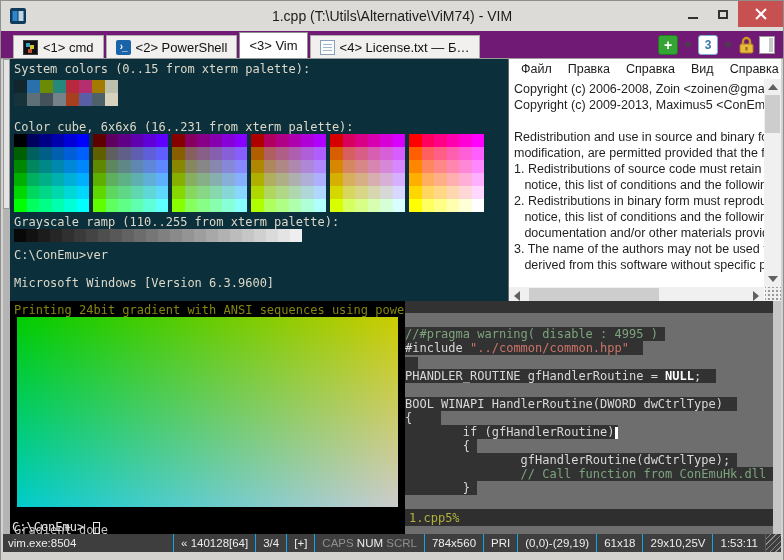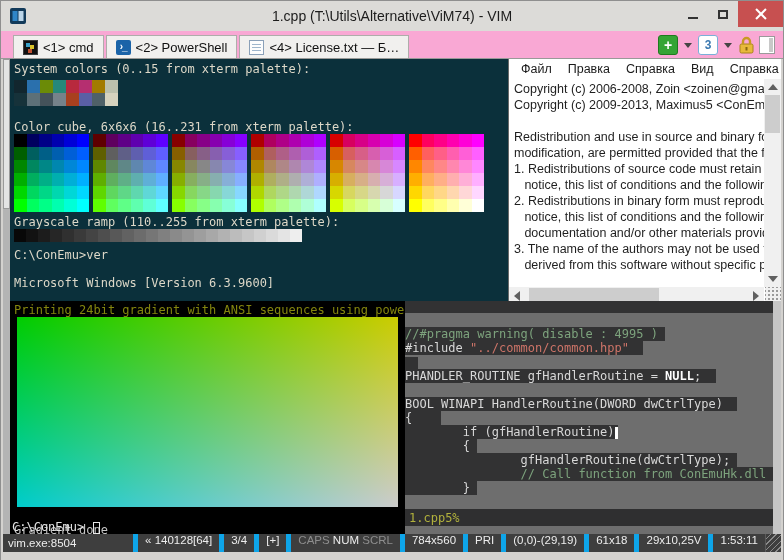--- a/index.html
+++ b/index.html
@@ -16,21 +16,21 @@
   .cap-btn { width:30px; height:26px; display:flex; align-items:center; justify-content:center; }
   .min-glyph { width:10px; height:2px; background:#333; margin-top:8px; }
   .max-glyph { width:10px; height:9px; border:2px solid #333; }
   .cap-close { width:45px; background:#c75050; position:relative; }
   .x-glyph { position:relative; width:12px; height:12px; margin:7px auto; }
   .x-glyph i { position:absolute; left:-1px; top:5px; width:14px; height:2px; background:#fff; }
   .x-glyph i:first-child { transform:rotate(45deg); }
   .x-glyph i:last-child { transform:rotate(-45deg); }
 
   
-  .tabbar { height:28px; background:#f9a8d4; display:flex; align-items:flex-end; border-bottom:1px solid #9a9a98; padding-left:12px; position:relative; }
+  .tabbar { height:28px; background:#701a75; display:flex; align-items:flex-end; border-bottom:1px solid #9a9a98; padding-left:12px; position:relative; }
   .tab { display:flex; align-items:center; gap:5px; height:23px; padding:0 9px; font-size:13px; color:#111;
          background:#f1f0ee; border:1px solid #aeadaa; border-bottom:none; margin-right:2px; white-space:nowrap; overflow:hidden; }
   .tab.active { background:#fff; height:26px; border-color:#8e8e8c; position:relative; z-index:2; }
   .ticon { width:15px; height:15px; flex:0 0 auto; }
   .ic-cmd { background:#101010; border:1px solid #3c3c3c; position:relative; }
   .ic-cmd i { position:absolute; width:4px; height:4px; }
   .ic-cmd i:nth-child(1){ left:2px; top:2px; background:#3aa0c8; }
   .ic-cmd i:nth-child(2){ left:6px; top:4px; background:#d8c22a; }
   .ic-cmd i:nth-child(3){ left:4px; top:8px; background:#c05030; }
   .ic-ps { background:#1a63a8; border-radius:2px; color:#fff; font-weight:bold; font-size:10px; line-height:13px; text-align:center; }
@@ -103,21 +103,21 @@
   .vcursor { display:inline-block; width:3px; height:12px; background:#fff; vertical-align:text-bottom; }
   .vstatus { position:absolute; left:0; right:0; top:208px; height:17px; background:#2f2f30; color:#b2b23c;
              display:flex; align-items:center; padding:0 4px; white-space:pre; }
   .vstatus .file { flex:0 0 auto; }
   .vstatus .mid { flex:1 1 auto; text-align:right; padding-right:14px; }
   .vstatus .pct { flex:0 0 auto; }
 
   
   .statusbar { height:18px; background:#3e3e3e; display:flex; align-items:stretch; font-size:11.5px; color:#ededed; margin:0 2px; }
   .sb-proc { flex:1 1 auto; display:flex; align-items:center; padding-left:5px; }
-  .sb-cell { display:flex; align-items:flex-start; padding:0 7px; border-left:5px solid #0ea5e9; white-space:pre; }
+  .sb-cell { display:flex; align-items:center; padding:0 7px; border-left:1px solid #0ea5e9; white-space:pre; }
   .sb-dim { color:#8e8e8e; }
   .sb-grip { width:16px; border-left:1px solid #5a5a5a;
              background:repeating-linear-gradient(135deg, transparent 0 3px, #8a8a8a 3px 4px); }
   .bottom-frame { height:9px; background:#d4d2cf; }
 </style>
 </head>
 <body>
 
 <div class="window">
 
@@ -150,20 +150,23 @@
           <span class="ticon ic-cmd">
             <i></i>
             <i></i>
             <i></i>
           </span>
           <span>&lt;1&gt; cmd</span>
         </div>
         <div class="tab">
           <span class="ticon ic-ps"></span>
           <span>&lt;2&gt; PowerShell</span>
+        </div>
+        <div class="tab active">
+          <span>&lt;3&gt; Vim</span>
         </div>
         <div class="tab">
           <span class="ticon ic-note">
             <i></i>
             <i></i>
             <i></i>
           </span>
           <span>&lt;4&gt; License.txt — Б…</span>
         </div>
       </div>

